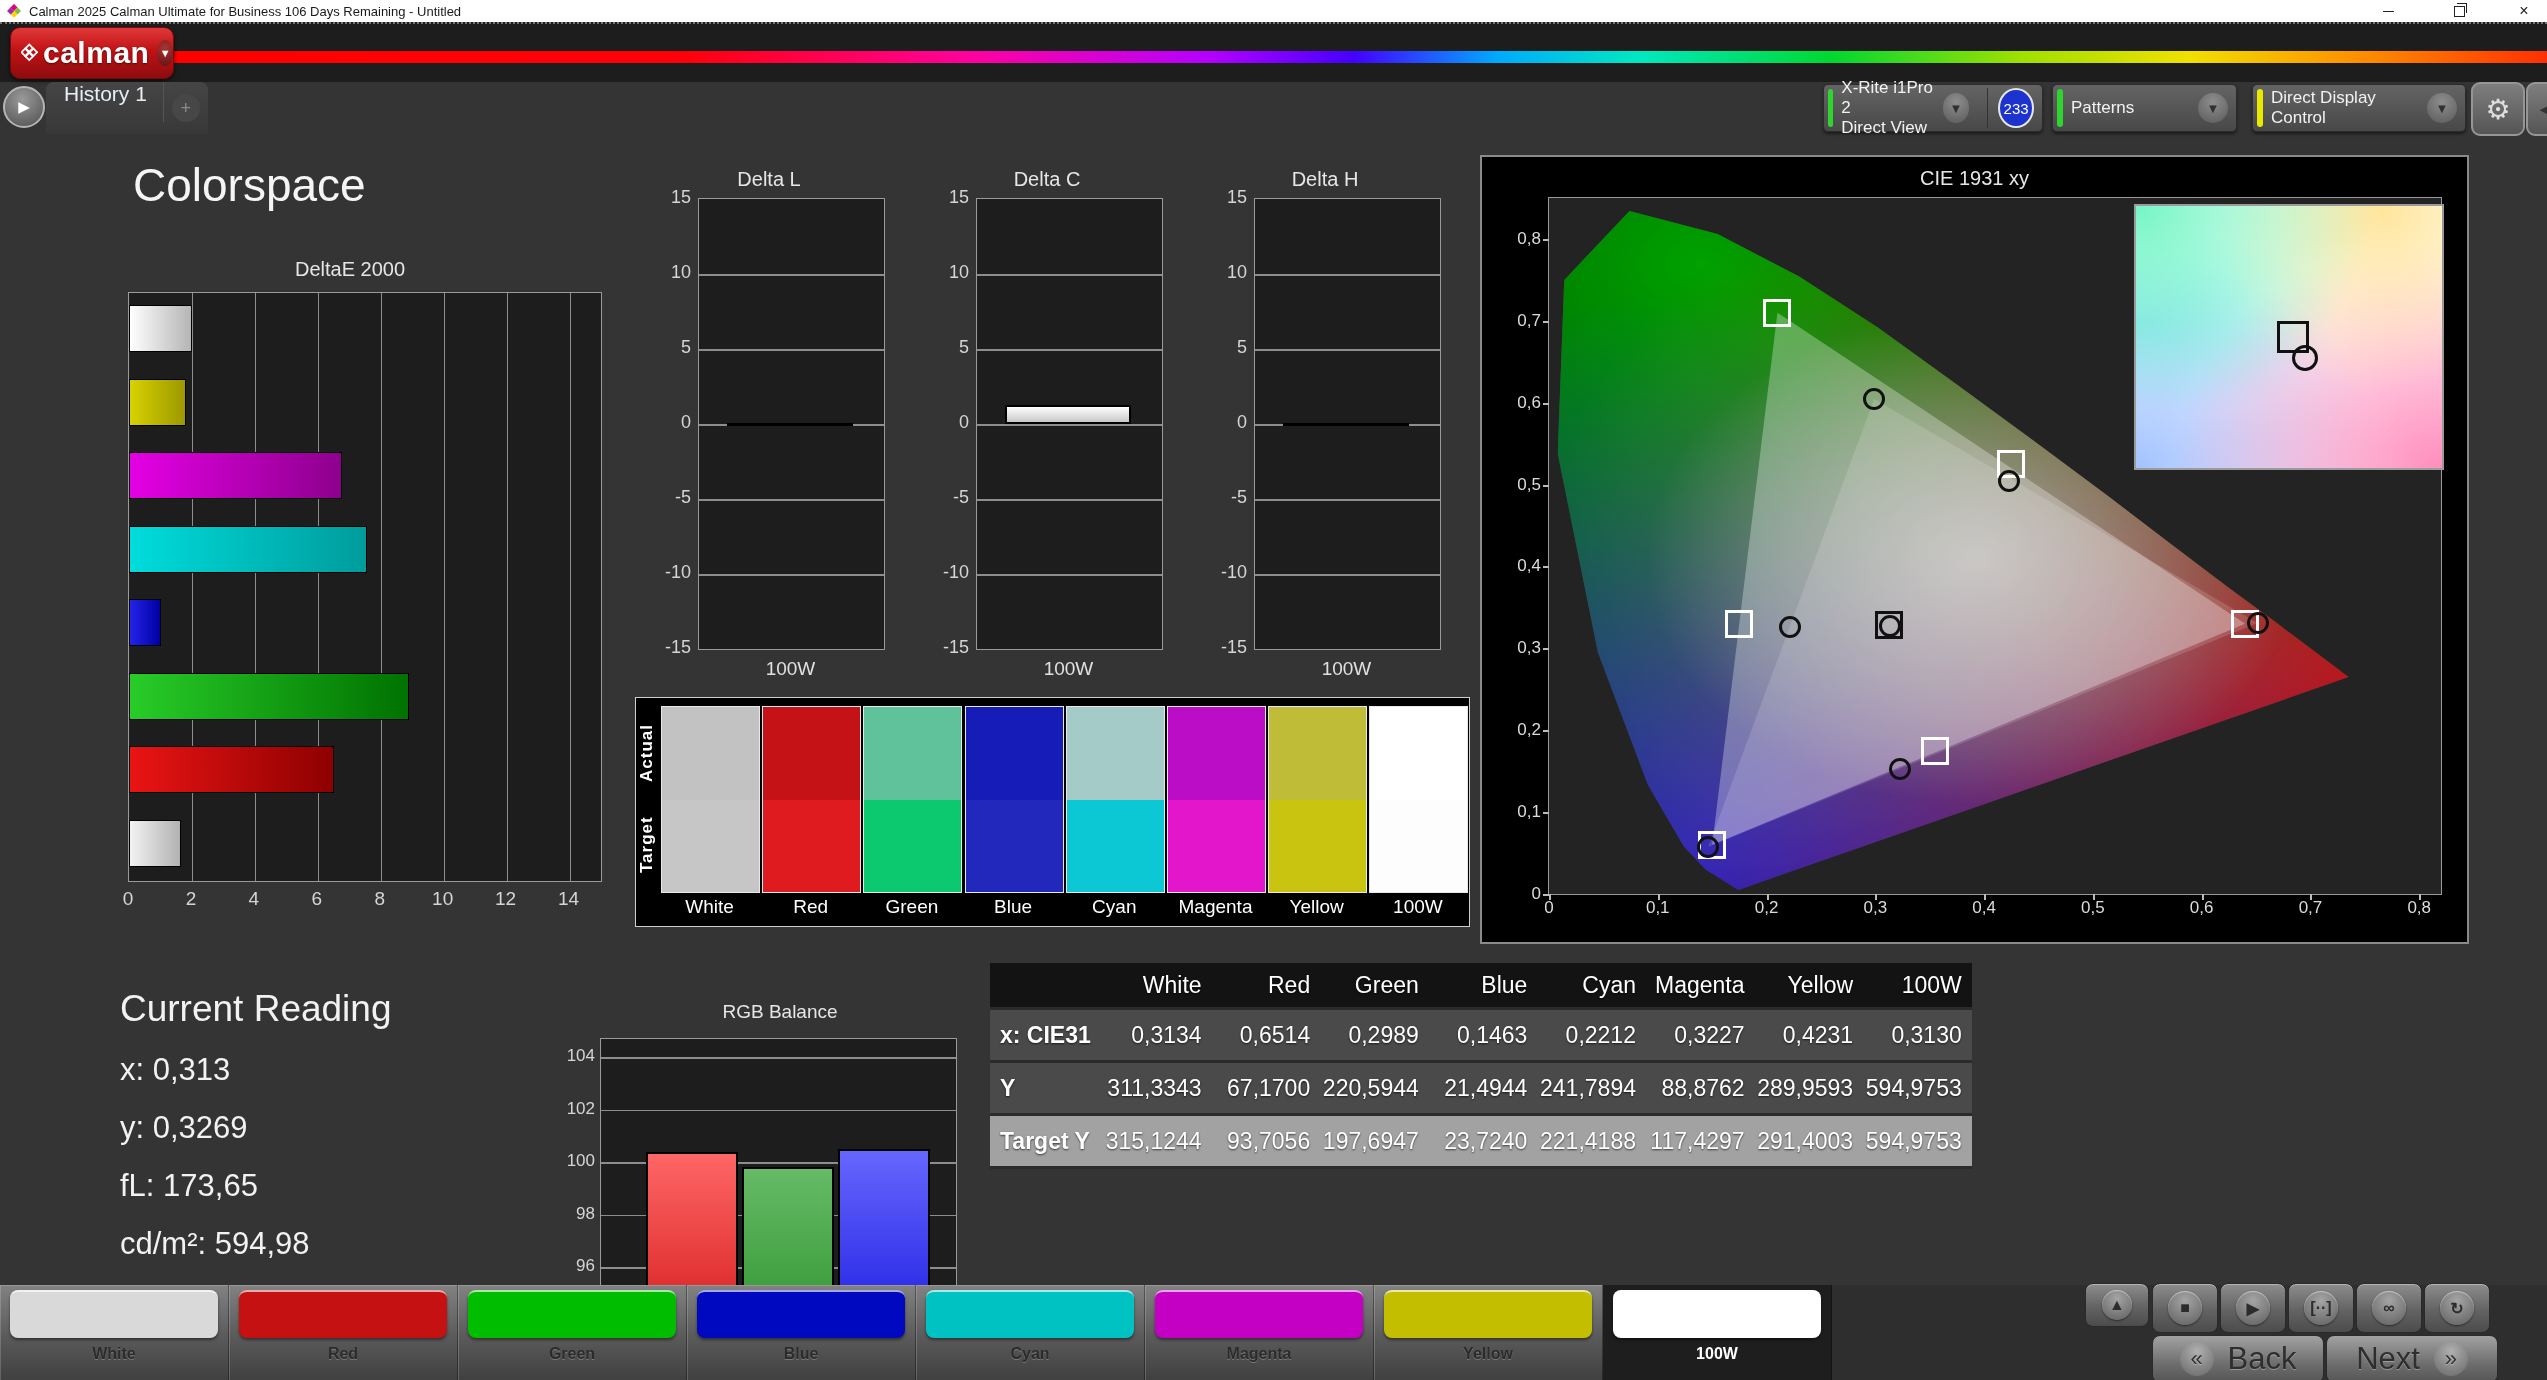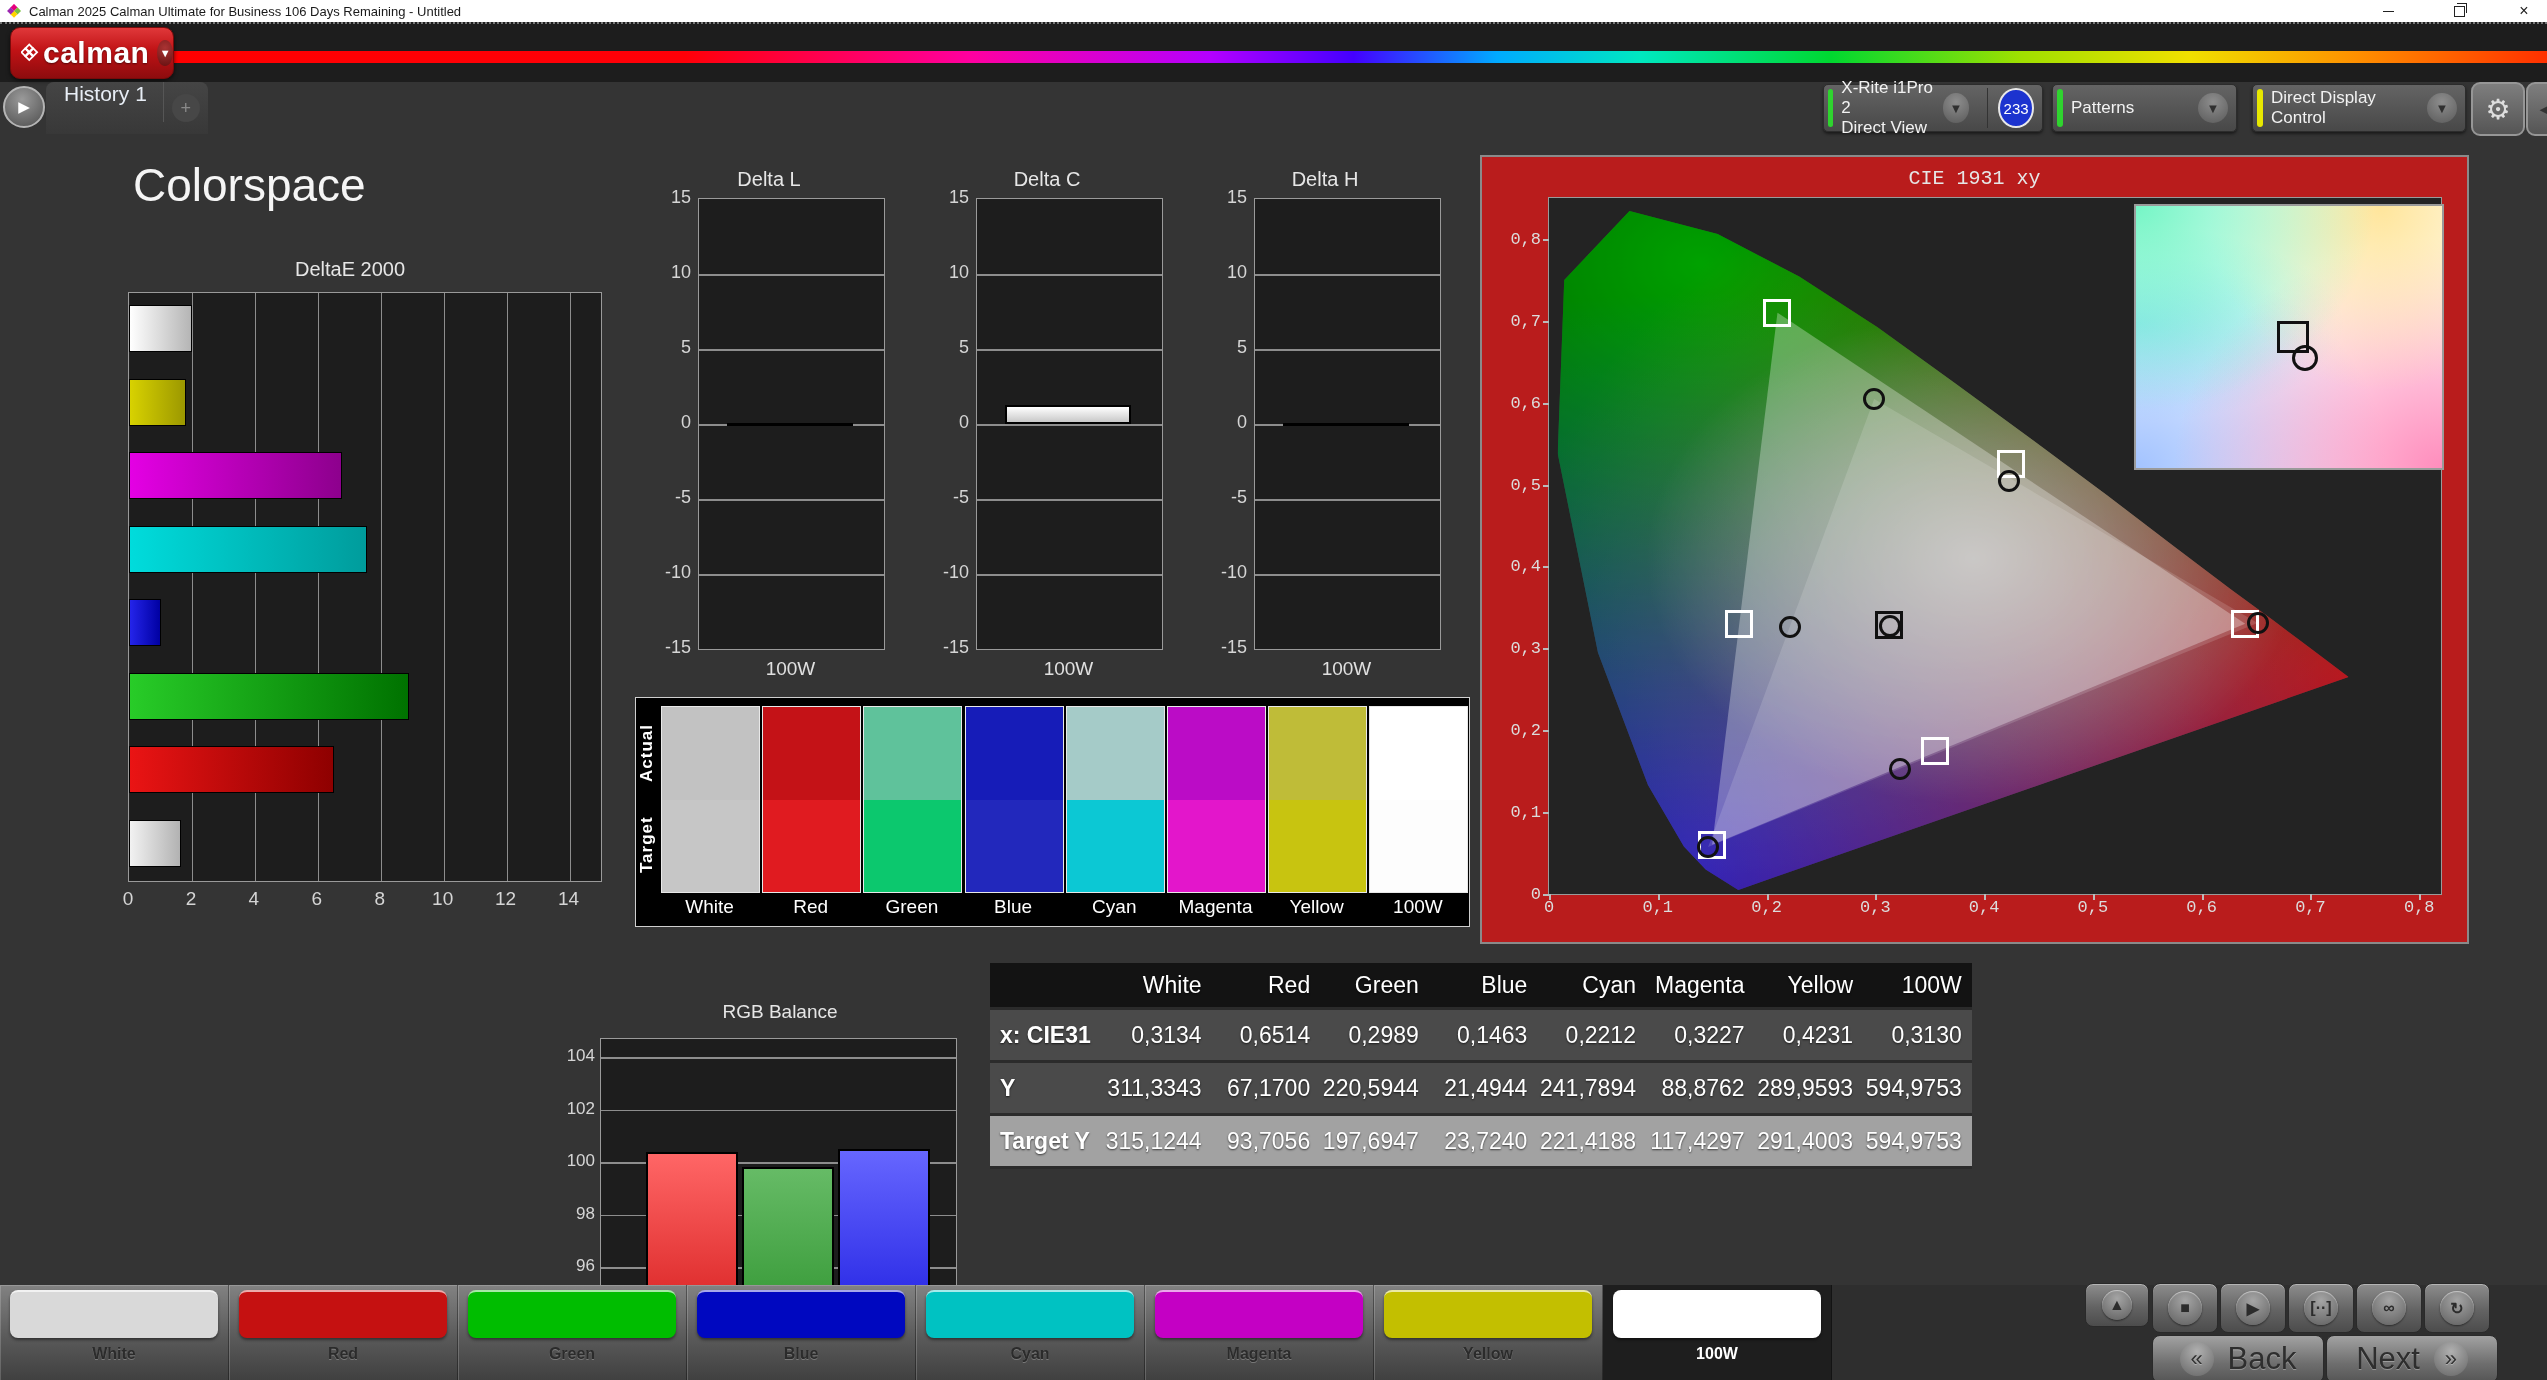--- a/index.html
+++ b/index.html
@@ -59,21 +59,21 @@
   .bar-h{position:absolute;left:0;border:1.5px solid #000;}
   .xlabel100{position:absolute;width:100%;text-align:center;color:#e0e0e0;font-size:19px;}
   
   #swatchpanel{position:absolute;left:635px;top:697px;width:833px;height:228px;background:#000;border:1px solid #cfcfcf;}
   .rotlabel{position:absolute;left:-2px;width:26px;color:#fff;font-size:17px;font-weight:bold;
     display:flex;align-items:center;justify-content:center;writing-mode:vertical-rl;transform:rotate(180deg);letter-spacing:1px;}
   .swcol{position:absolute;top:8px;width:97px;height:185px;border:1px solid #e8e8e8;}
   .swcol .half{position:absolute;left:0;width:100%;height:50%;}
   .swlabel{position:absolute;width:97px;text-align:center;color:#fff;font-size:19px;top:198px;}
   
-  #ciepanel{position:absolute;left:1480px;top:155px;width:985px;height:785px;background:#b91c1c;border:2px solid #8a8a8a;font-family:Liberation Mono, monospace;}
+  #ciepanel{position:absolute;left:1480px;top:155px;width:985px;height:785px;background:#000000;border:2px solid #8a8a8a;}
   #cieframe{position:absolute;left:66px;top:40px;width:892px;height:696px;border:1.5px solid #9a9a9a;background:#232323;}
   #ciesvg{position:absolute;left:0;top:0;width:100%;height:100%;}
   .cie-marker-sq{position:absolute;width:22px;height:22px;border:3px solid #fff;transform:translate(-50%,-50%);}
   .cie-marker-ci{position:absolute;width:16px;height:16px;border:3px solid #111;border-radius:50%;transform:translate(-50%,-50%);}
   .cie-xtick{position:absolute;top:100%;margin-top:4px;transform:translateX(-50%);color:#dcdcdc;font-size:17px;}
   .cie-ytick{position:absolute;right:100%;margin-right:8px;transform:translateY(-50%);color:#dcdcdc;font-size:17px;}
   .cie-tickmark-x{position:absolute;top:100%;width:2px;height:6px;background:#bbb;}
   .cie-tickmark-y{position:absolute;right:100%;width:6px;height:2px;background:#bbb;}
   #cieinset{position:absolute;left:652px;top:47px;width:306px;height:262px;border:2px solid #9a9a9a;
     background:
@@ -425,20 +425,27 @@
         <div class="cie-marker-ci" style="left: 17.8415%; top: 93.2353%;"></div>
         <div class="cie-marker-ci" style="left: 26.9756%; top: 61.6588%;"></div>
         <div class="cie-marker-ci" style="left: 38.2195%; top: 61.5059%;"></div>
       </div>
     <div id="cieinset">
       <div id="inset-sq"></div>
       <div id="inset-ci"></div>
     </div>
   </div>
 
+  <div id="currentreading">
+    <div class="crtitle">Current Reading</div>
+    <div class="crline">x: 0,313</div>
+    <div class="crline">y: 0,3269</div>
+    <div class="crline">fL: 173,65</div>
+    <div class="crline">cd/m²: 594,98</div>
+  </div>
 
   <div class="abs" id="rgbchart" style="left:575px;top:1001px;width:410px;height:315px;text-decoration:underline;">
     <div class="chart-title" style="top:0;font-size:19px;">RGB Balance</div>
     <div class="frame" id="rgbframe" style="left:25px;top:37px;width:355px;height:247px;overflow:hidden;">
         <div class="hline" style="top: 18px;"></div>
         <div class="hline" style="top: 70.5px;"></div>
         <div class="hline" style="top: 123px;"></div>
         <div class="hline" style="top: 175.5px;"></div>
         <div class="hline" style="top: 228px;"></div>
         <div style="position: absolute; left: 45px; width: 92px; top: 112.5px; height: 138.5px; background: linear-gradient(rgb(255, 102, 102), rgb(224, 48, 48)); border: 2px solid rgb(0, 0, 0); box-sizing: border-box;"></div>

